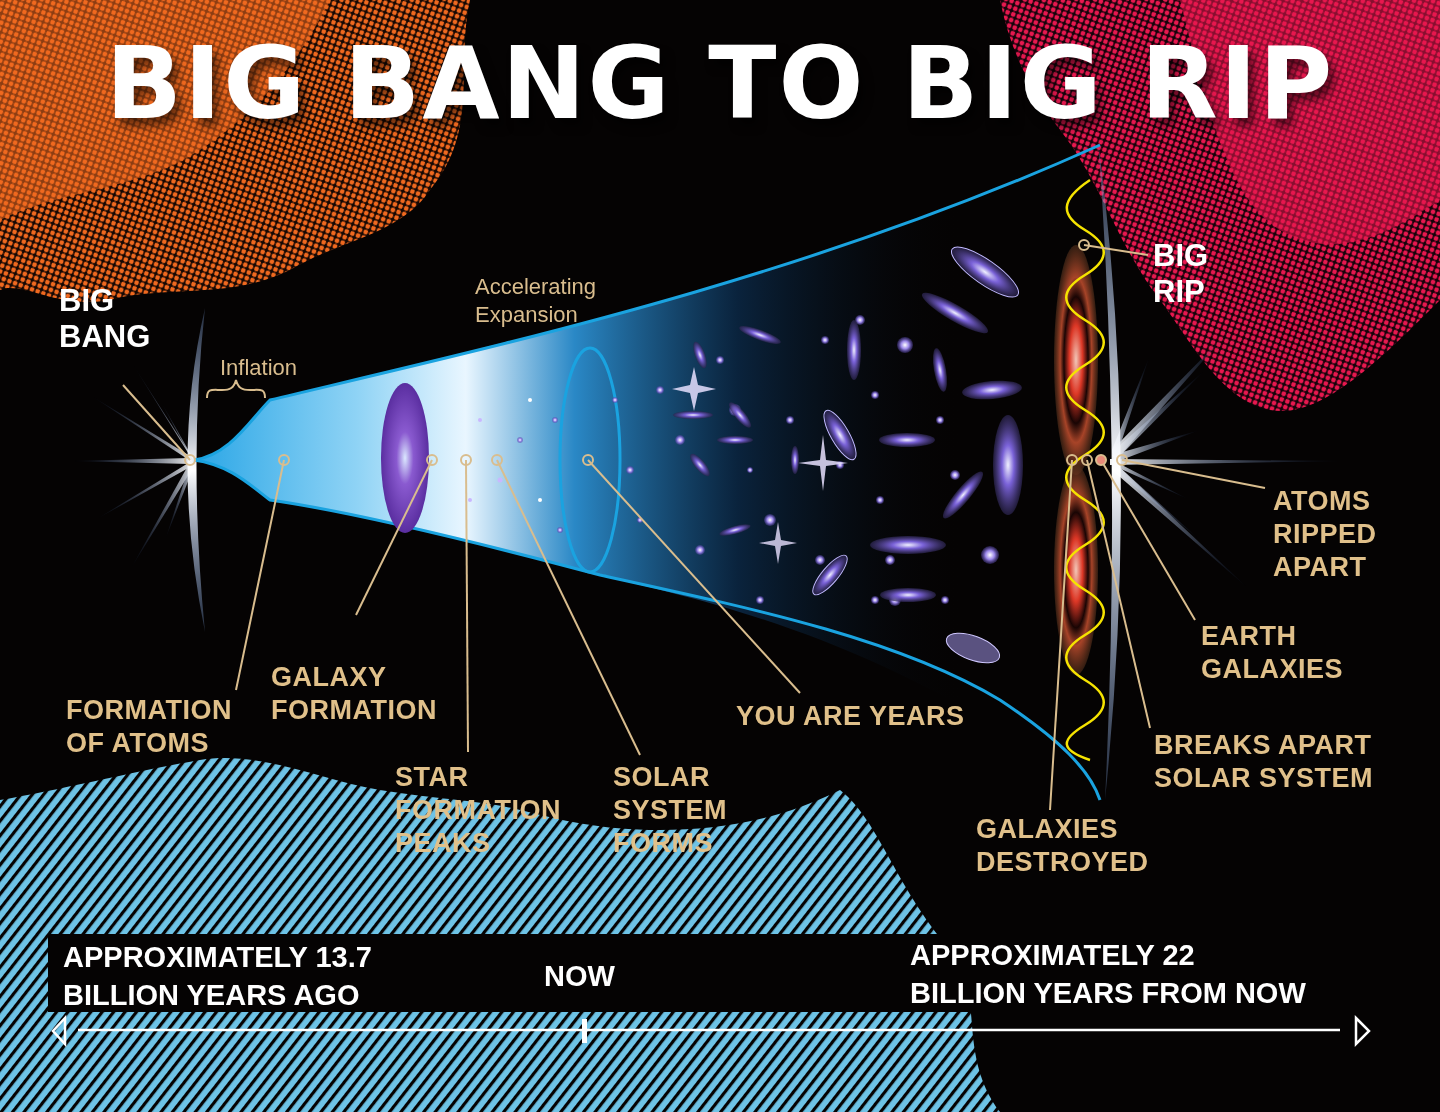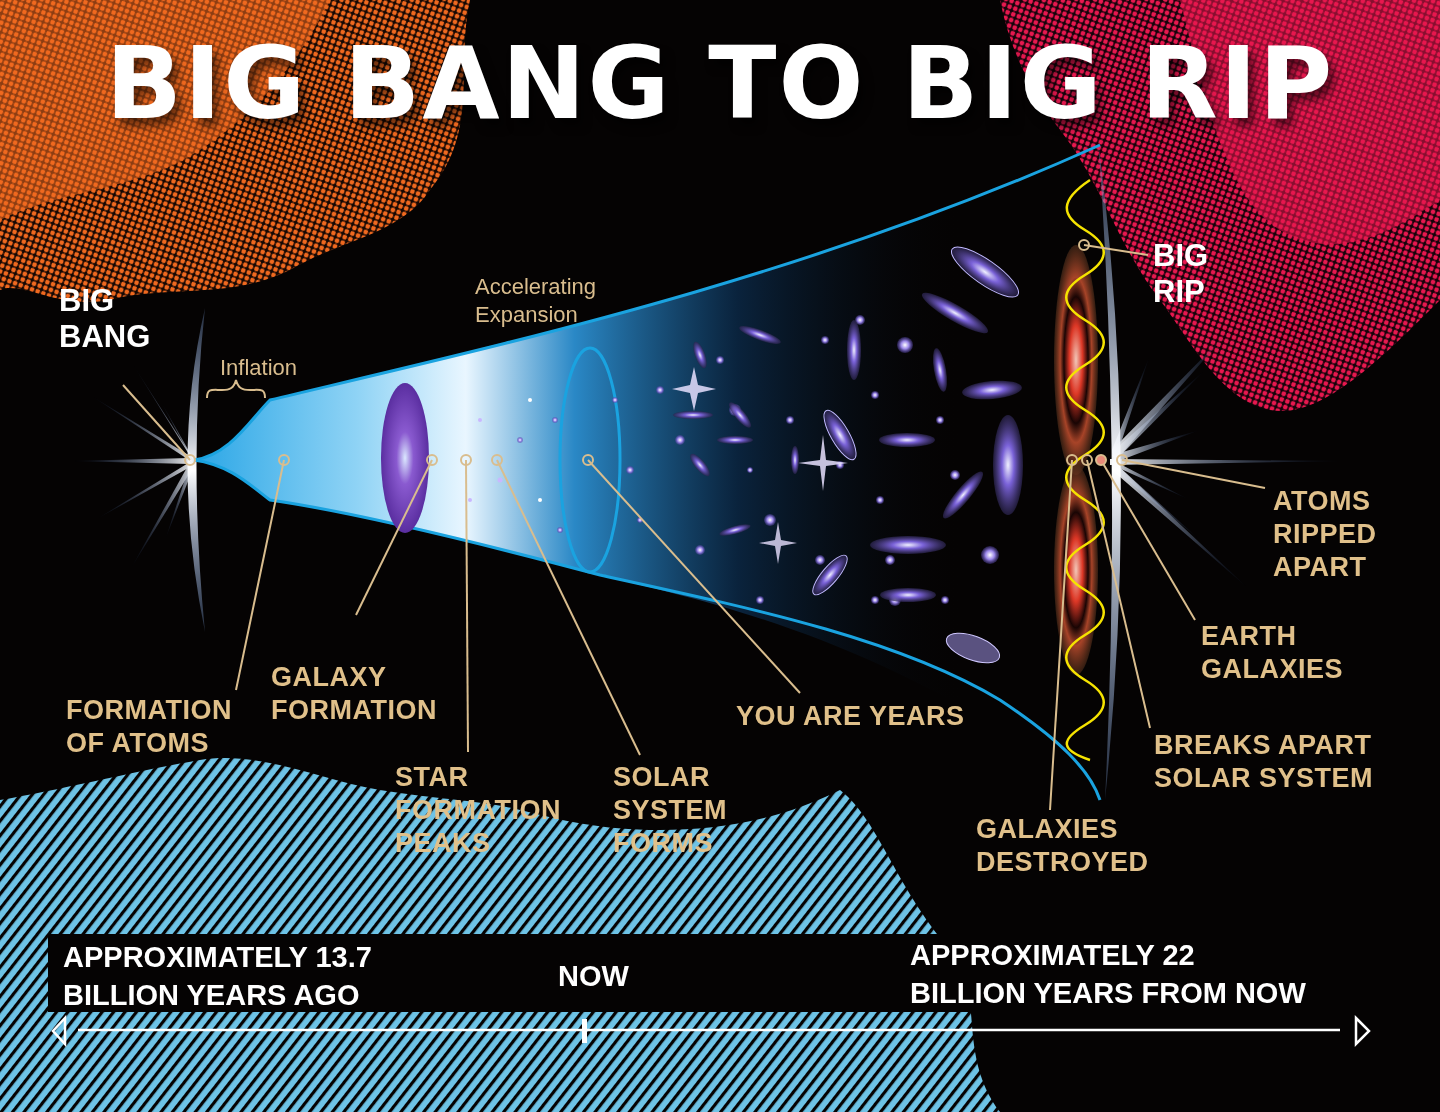--- a/index.html
+++ b/index.html
@@ -302,20 +302,20 @@
   <div class="gold-label" style="left:1273px; top:485px;">
     <span>ATOMS</span>
       <span>RIPPED</span>
       <span>APART</span>
   </div>
 
   <div class="time-label" style="left:63px; top:938px;">
     <span>APPROXIMATELY 13.7</span>
       <span>BILLION YEARS AGO</span>
   </div>
-  <div class="time-label" style="left:558px; top:957px;">
+  <div class="time-label" style="left:544px; top:957px;">
     <span>NOW</span>
   </div>
   <div class="time-label" style="left:910px; top:936px;">
     <span>APPROXIMATELY 22</span>
       <span>BILLION YEARS FROM NOW</span>
   </div>
 </div>
 
 </body></html>

